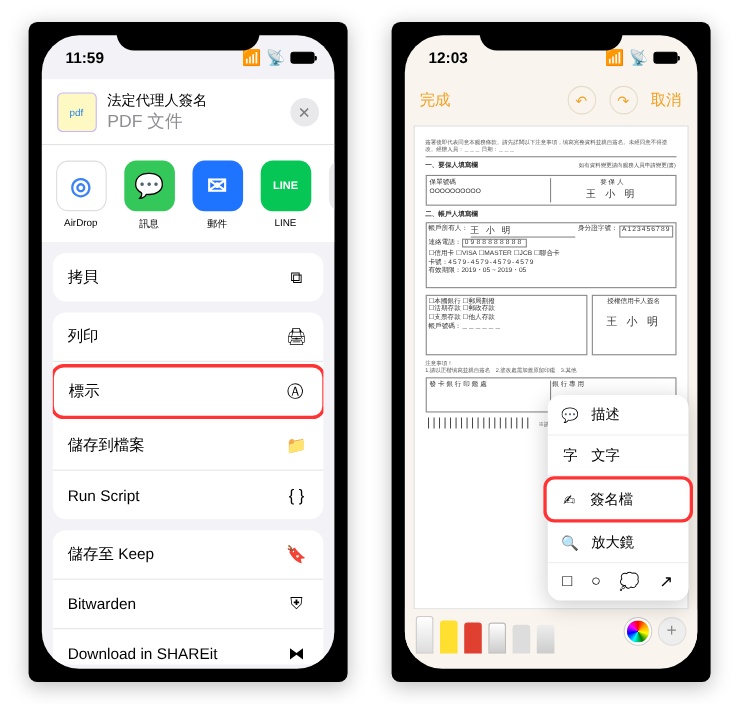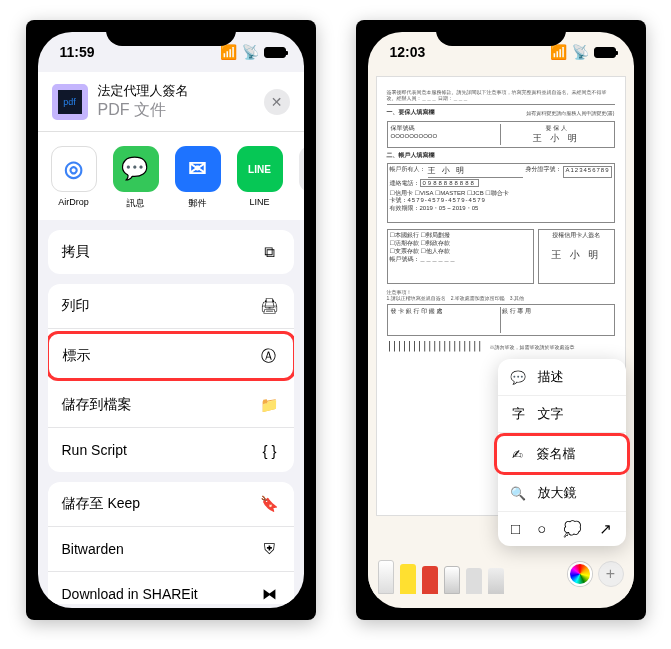--- a/index.html
+++ b/index.html
@@ -62,22 +62,22 @@
     .sheet-header {
       background: #fff;
       padding: 10px 14px;
       display: flex;
       align-items: center;
       gap: 10px;
       border-bottom: 0.5px solid #e0e0e0;
     }
     .file-thumb {
       width: 36px; height: 36px;
-      background: #0f172a;
-      border: 6px solid #c4b5fd;
+      background: #fef9c3;
+      border: 1px solid #c4b5fd;
       border-radius: 5px;
       display: flex; align-items: center; justify-content: center;
       font-size: 9px; color: #2680eb; font-weight: 500;
     }
     .file-meta { flex: 1; }
     .file-title { font-size: 13px; font-weight: 500; color: #000; }
     .file-sub { font-size: 16px; color: #8e8e93; }
     .close-btn {
       width: 26px; height: 26px; border-radius: 50%;
       background: #e9e9eb; display: flex; align-items: center; justify-content: center;
@@ -297,20 +297,28 @@
   <div class="screen screen-right">
     <div class="status-bar">
       <span>12:03</span>
       <div class="status-right">
         <span>📶</span>
         <span>📡</span>
         <span class="battery"></span>
       </div>
     </div>
 
+    <div class="markup-nav">
+      <span class="nav-left">完成</span>
+      <div class="nav-right">
+        <span class="nav-circle">↶</span>
+        <span class="nav-circle">↷</span>
+        <span>取消</span>
+      </div>
+    </div>
 
     <div class="doc-area">
       <div class="doc-small">簽署後即代表同意本服務條款。請先詳閱以下注意事項，填寫完整資料並親自簽名。未經同意不得塗改。經辦人員：＿＿＿ 日期：＿＿＿</div>
       <div class="doc-line"></div>
       <div style="display:flex;gap:4px;">
         <div style="flex:1;font-weight:600">一、要保人填寫欄</div>
         <div class="doc-small">如有資料變更請向服務人員申請變更(書)</div>
       </div>
       <div class="doc-block" style="display:flex">
         <div style="flex:1;border-right:1px solid #888;padding:1px">保單號碼<br><span>OOOOOOOOOO</span></div>

